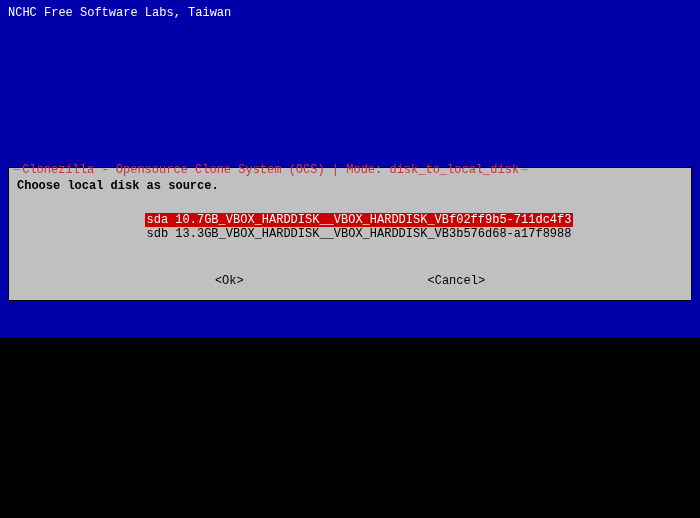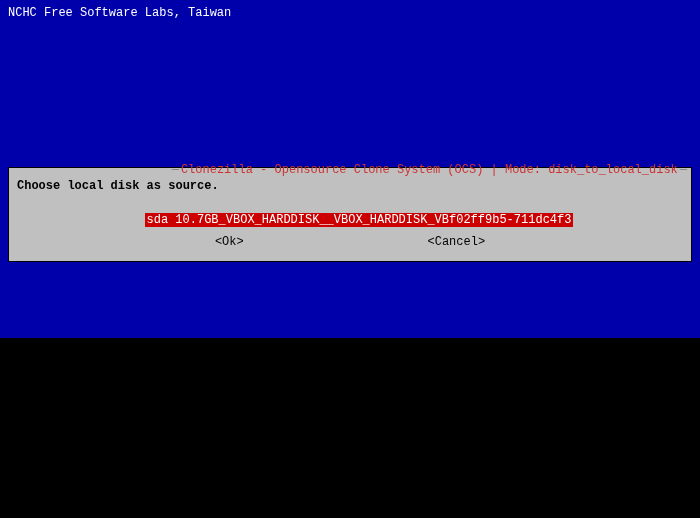--- a/index.html
+++ b/index.html
@@ -29,21 +29,21 @@
       left: 8px;
       right: 8px;
       background: #c0c0c0;
       border: 1px solid #000000;
       padding: 0;
     }
     .dialog-inner {
       padding: 2px 4px 12px 4px;
     }
     .title-bar {
-      text-align: right;
+      text-align: left;
       color: #cc3333;
       margin-top: -7px;
       margin-bottom: 2px;
       position: relative;
     }
     .title-bar::before {
       content: "─";
       color: #808080;
       margin-right: 2px;
     }
@@ -67,21 +67,21 @@
       color: #000000;
       padding: 0 2px;
       white-space: pre;
       margin-left: 18px;
     }
     .disk-item.selected {
       background: #cc0000;
       color: #ffffff;
     }
     .button-row {
-      margin-top: 8px;
+      margin-top: 33px;
       display: flex;
       justify-content: space-around;
       padding: 0 110px;
       color: #000000;
     }
     .btn {
       display: inline-block;
       padding: 0 2px;
     }
     .black-area {
@@ -101,20 +101,23 @@
 <div class="dialog">
   <div class="dialog-inner">
     <div class="title-bar">Clonezilla - Opensource Clone System (OCS) | Mode: disk_to_local_disk</div>
     <div class="instruction">
       <div>Choose local disk as source.</div>
     </div>
     <div class="disk-list">
       <div>
         <span class="disk-item selected">sda 10.7GB_VBOX_HARDDISK__VBOX_HARDDISK_VBf02ff9b5-711dc4f3</span>
       </div>
+      <div>
+        <span class="disk-item">sdb 13.3GB_VBOX_HARDDISK__VBOX_HARDDISK_VB3b576d68-a17f8988</span>
+      </div>
     </div>
     <div class="button-row">
       <span class="btn">&lt;Ok&gt;</span>
       <span class="btn">&lt;Cancel&gt;</span>
     </div>
   </div>
 </div>
 
 <div class="black-area"></div>
 

